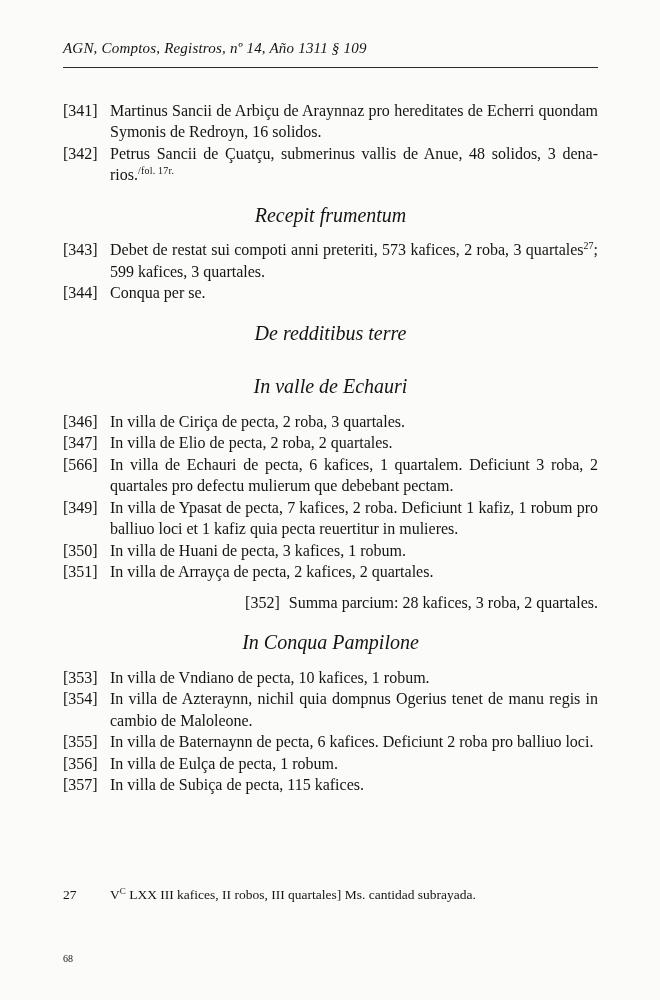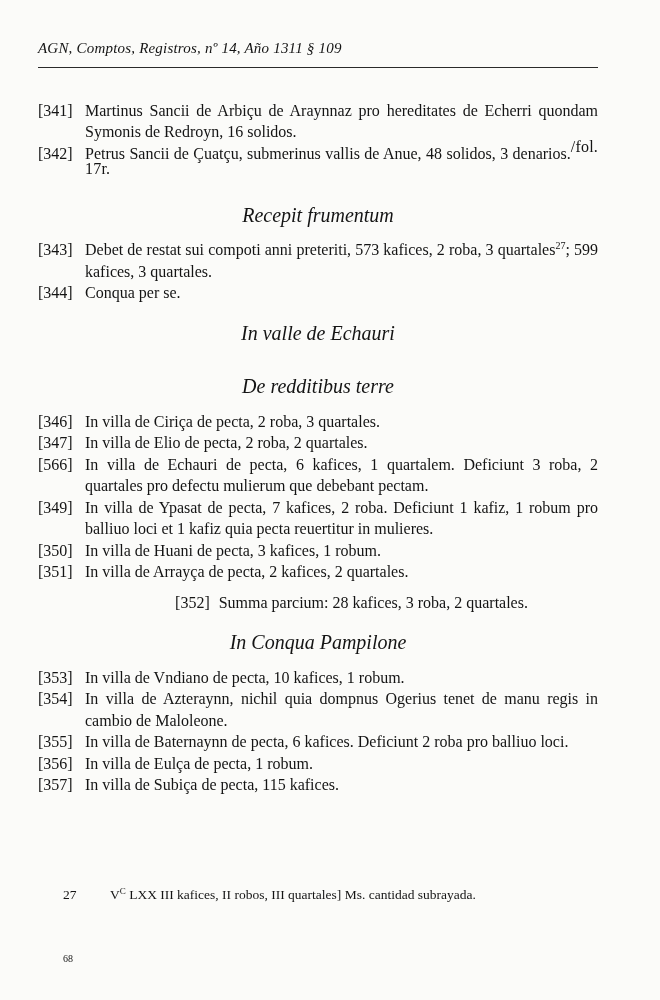--- a/index.html
+++ b/index.html
@@ -5,21 +5,21 @@
   html, body {
     margin: 0;
     padding: 0;
     background: #fbfbf9;
   }
   .page {
     position: relative;
     width: 660px;
     height: 1000px;
     box-sizing: border-box;
-    padding: 38px 62px 0 38px;
+    padding: 38px 62px 0 63px;
     background: #fbfbf9;
     color: #141414;
     font-family: "Liberation Serif", "DejaVu Serif", serif;
     font-size: 16px;
     line-height: 21.5px;
     overflow: hidden;
   }
   .running-head {
     font-style: italic;
     font-size: 15px;
@@ -42,41 +42,41 @@
   }
   p.entry .num {
     position: absolute;
     left: 0;
     top: 0;
   }
   p.entry.summa {
     padding-left: 0;
     margin-left: 67px;
     margin-top: 9px;
-    text-align: center;
+    text-align: right;
   }
   p.entry.summa .num {
     position: static;
     margin-right: 9px;
   }
   .heading {
     margin: 0;
     padding: 19px 0 13px 0;
     font-style: italic;
     font-weight: normal;
     font-size: 20px;
     text-align: center;
   }
   sup.note-ref {
     font-size: 10px;
     line-height: 0;
     vertical-align: super;
   }
   sup.folio-ref {
-    font-size: 16px;
+    font-size: 10px;
     line-height: 0;
     vertical-align: super;
     letter-spacing: 0.2px;
     margin-top: 21px;
   }
   .footnote {
     position: absolute;
     top: 886px;
     left: 63px;
     right: 62px;
@@ -114,23 +114,23 @@
     <p class="entry"><span class="num">[341]</span><span class="txt">Martinus Sancii de Arbiçu de Araynnaz pro hereditates de Echerri quon­dam Symonis de Redroyn, 16 solidos.</span></p>
 
     <p class="entry"><span class="num">[342]</span><span class="txt">Petrus Sancii de Çuatçu, submerinus vallis de Anue, 48 solidos, 3 dena­rios.</span><sup class="folio-ref">/fol. 17r.</sup></p>
 
     <h3 class="heading">Recepit frumentum</h3>
 
     <p class="entry"><span class="num">[343]</span><span class="txt">Debet de restat sui compoti anni preteriti, 573 kafices, 2 roba, 3 quar­tales</span><sup class="note-ref">27</sup><span class="txt">; 599 kafices, 3 quartales.</span></p>
 
     <p class="entry"><span class="num">[344]</span><span class="txt">Conqua per se.</span></p>
 
+    <h3 class="heading">De redditibus terre</h3>
+
     <h3 class="heading">In valle de Echauri</h3>
-
-    <h3 class="heading">De redditibus terre</h3>
 
 
     <p class="entry"><span class="num">[346]</span><span class="txt">In villa de Ciriça de pecta, 2 roba, 3 quartales.</span></p>
 
     <p class="entry"><span class="num">[347]</span><span class="txt">In villa de Elio de pecta, 2 roba, 2 quartales.</span></p>
 
     <p class="entry"><span class="num">[566]</span><span class="txt">In villa de Echauri de pecta, 6 kafices, 1 quartalem. Deficiunt 3 roba, 2 quartales pro defectu mulierum que debebant pectam.</span></p>
 
     <p class="entry"><span class="num">[349]</span><span class="txt">In villa de Ypasat de pecta, 7 kafices, 2 roba. Deficiunt 1 kafiz, 1 robum pro balliuo loci et 1 kafiz quia pecta reuertitur in mulieres.</span></p>
 

